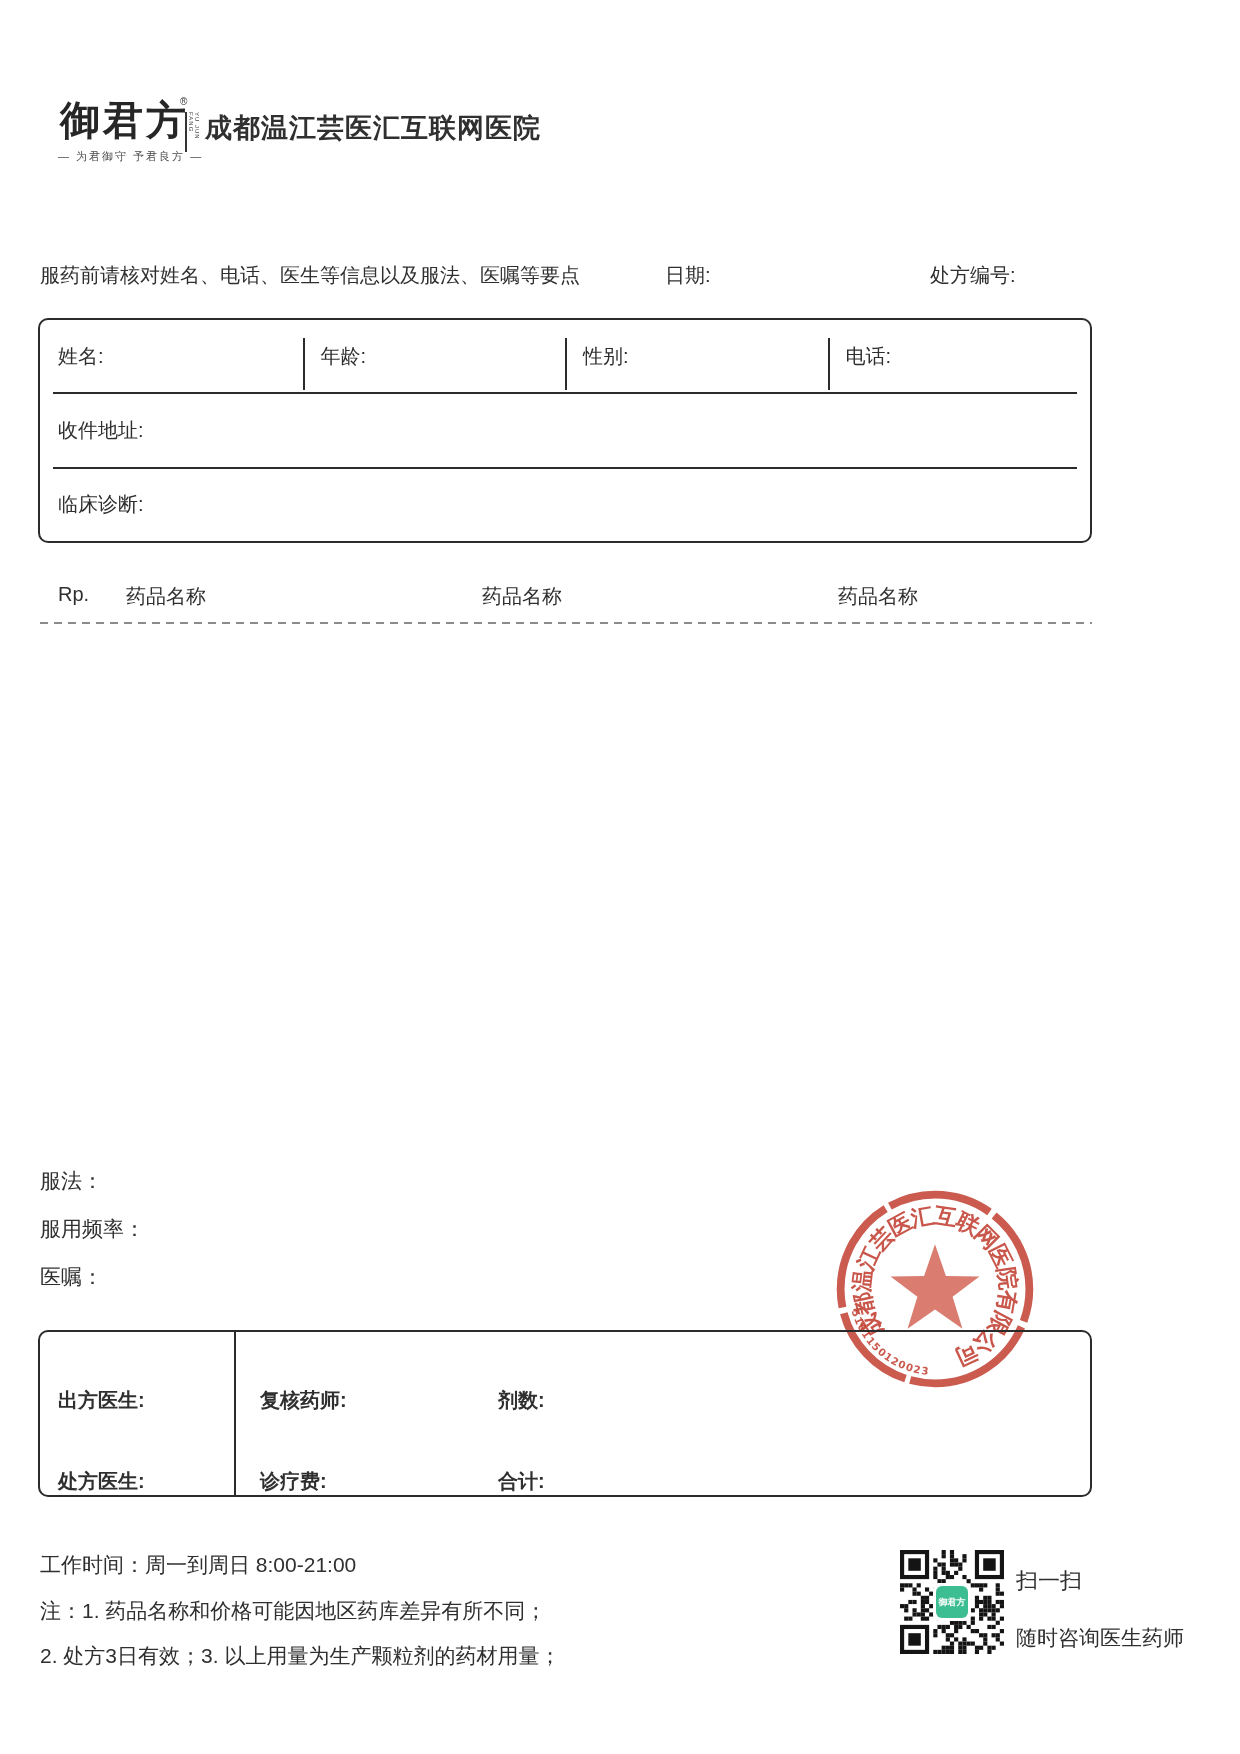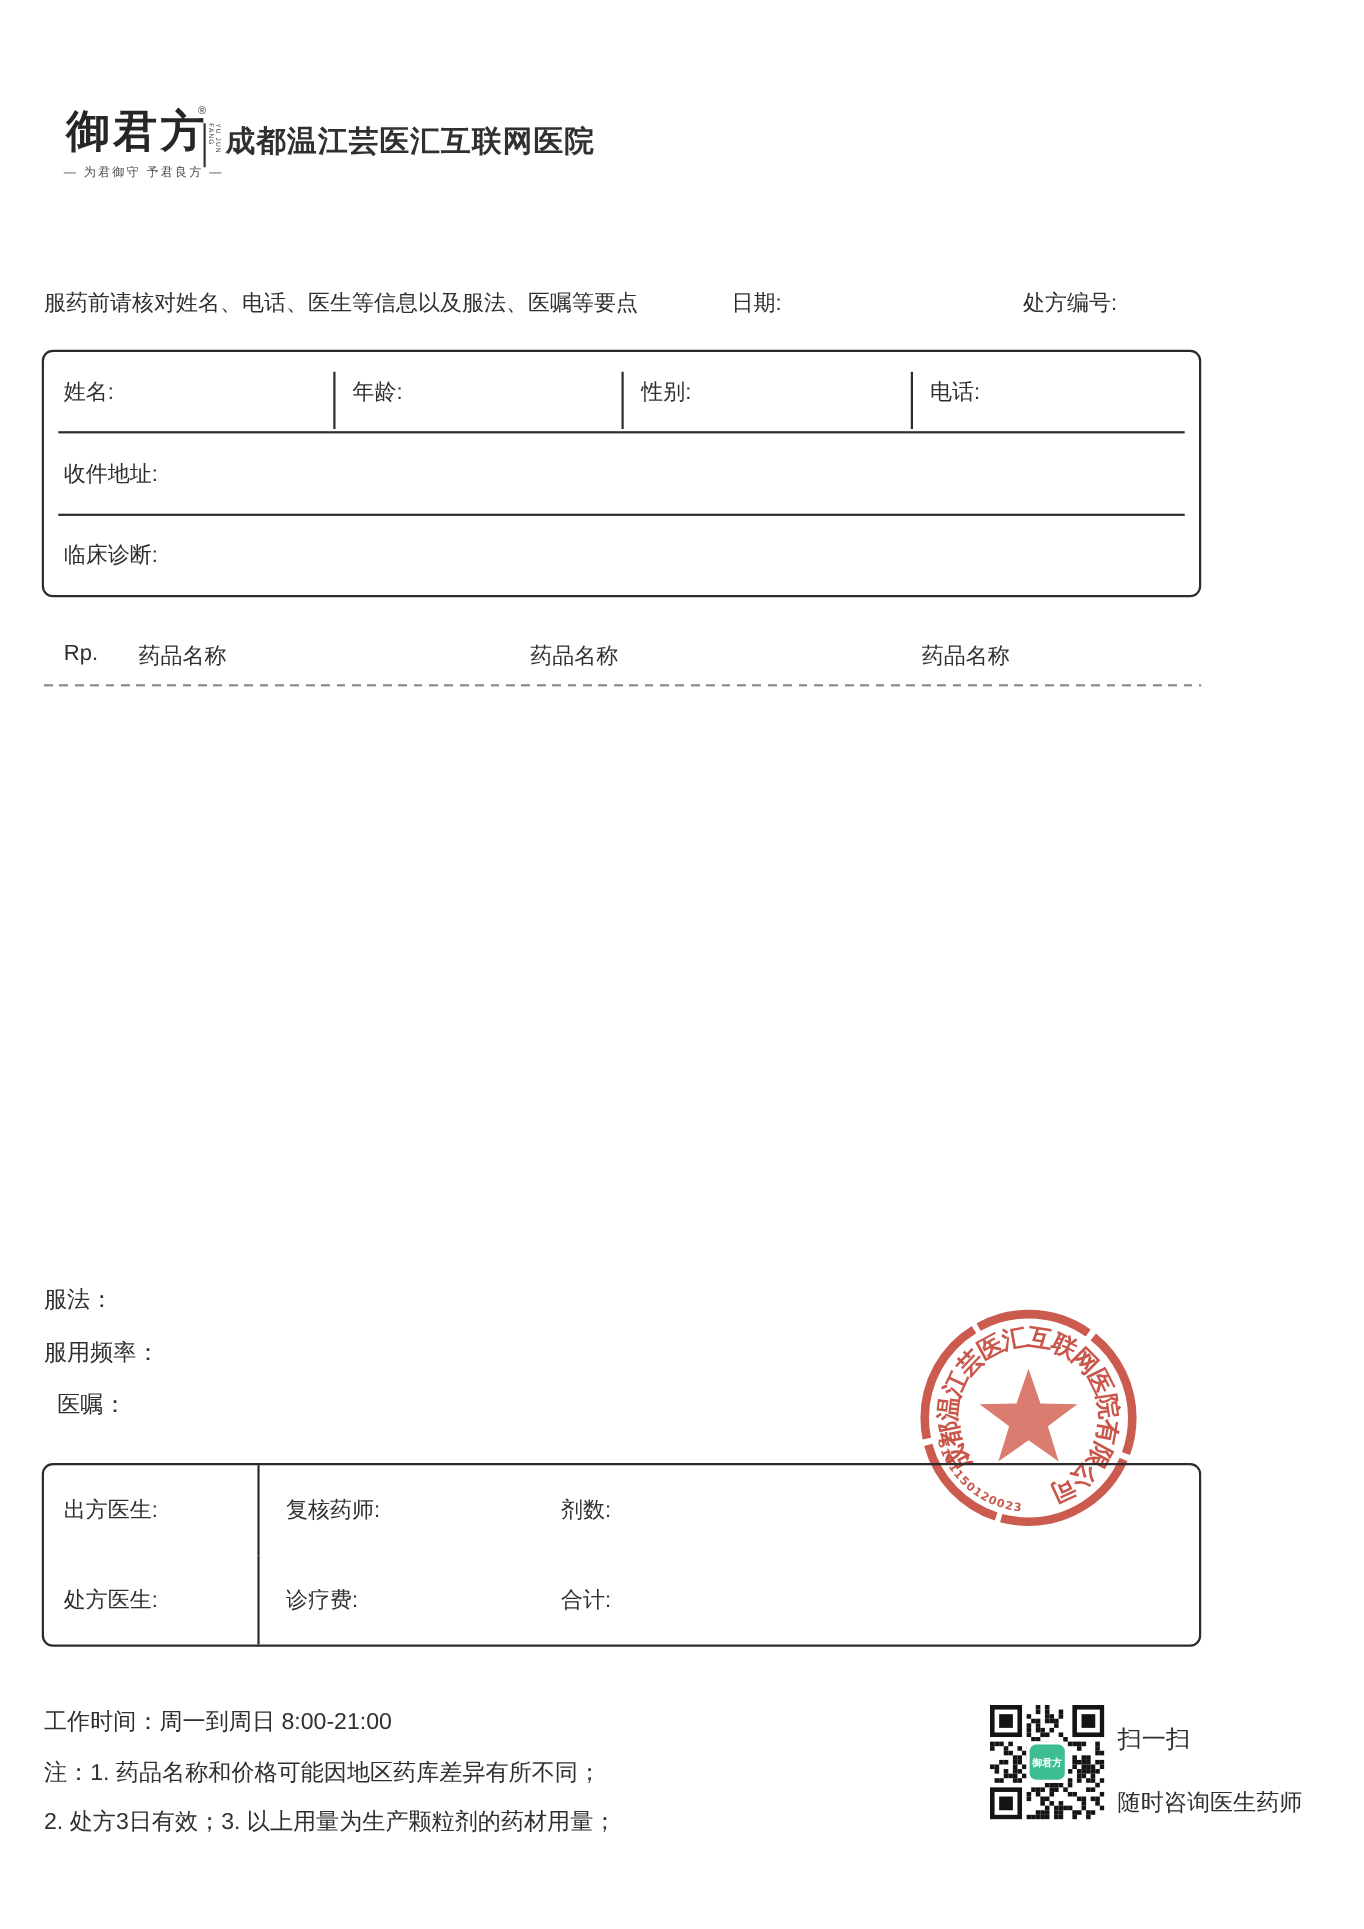--- a/index.html
+++ b/index.html
@@ -59,40 +59,40 @@
   .rp-label { left:58px; top:583px; font-size:20px; color:#2f2f2f; }
   .drug-col { top:583px; font-size:20px; color:#2f2f2f; }
   .drug-col.c1 { left:126px; } .drug-col.c2 { left:482px; } .drug-col.c3 { left:838px; }
   .dashed-rule {
     left:40px; top:622px; width:1052px; height:2px;
     background:repeating-linear-gradient(90deg,#8b8b8b 0 8px,transparent 8px 14px);
   }
 
   
   .usage { left:40px; font-size:21px; color:#2f2f2f; }
-  .usage.method { top:1167px; } .usage.freq { top:1215px; } .usage.advice { top:1263px;margin-left:12px; }
+  .usage.method { top:1167px; } .usage.freq { top:1215px; } .usage.advice { top:1263px; }
 
   
   .stamp {
     left:828px; top:1182px; width:214px; height:214px;
     opacity:.93; mix-blend-mode:multiply; pointer-events:none;
   }
   .stamp svg { width:100%; height:100%; }
 
   
   .sign-table {
     left:38px; top:1330px; width:1054px; height:167px;
     border:2px solid #2b2b2b; border-radius:10px;
     display:grid; grid-template-columns:196px 1fr; grid-template-rows:1fr 1fr;
     font-size:20px; color:#2f2f2f;
   }
-  .s-cell { display:flex; align-items:center; padding-left:18px; position:relative; }
+  .s-cell { display:flex; align-items:flex-end; padding-left:18px; position:relative;font-weight:bold; }
   .s-col1 { border-right:2px solid #2b2b2b; }
   .s-cell .at-258 { position:absolute; left:24px; }
-  .s-cell .at-500 { position:absolute; left:262px;margin-left:12px; }
+  .s-cell .at-500 { position:absolute; left:262px; }
 
   
   .footer-line { left:40px; font-size:21px; color:#2f2f2f; white-space:nowrap; }
   .fl1 { top:1551px; } .fl2 { top:1597px; } .fl3 { top:1642px; }
   .qr-wrap { left:900px; top:1550px; width:104px; height:104px; }
   .qr-wrap svg { width:104px; height:104px; }
   .qr-logo-pad {
     position:absolute; left:33px; top:33px; width:38px; height:38px;
     background:#fff; border-radius:6px; display:flex; align-items:center; justify-content:center;
   }

